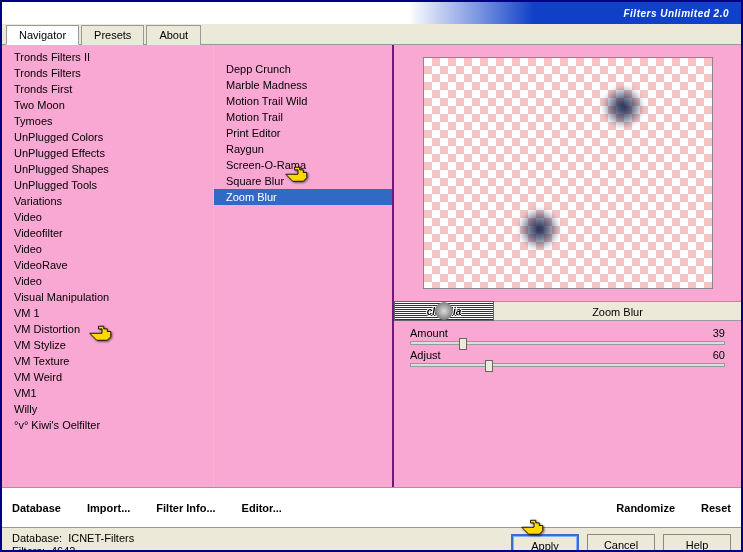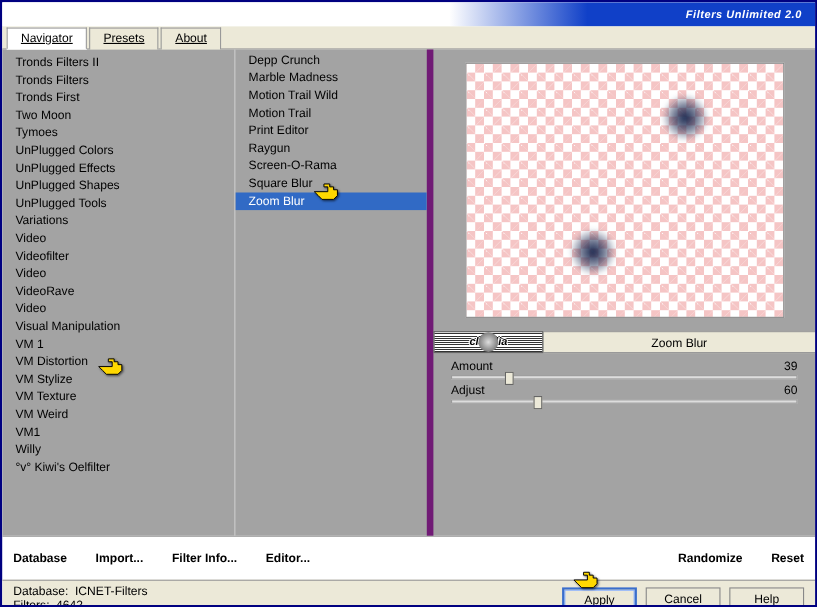--- a/index.html
+++ b/index.html
@@ -1,24 +1,24 @@
 <!DOCTYPE html>
 <html><head>
 <meta charset="utf-8">
 <style>
 * { box-sizing: border-box; margin: 0; padding: 0; font-family: Tahoma, Arial, sans-serif; font-size: 11px; }
 body { background: #fff; width: 743px; height: 552px; overflow: hidden; border: 2px solid #000080; position: relative; }
 .titlebar { height: 22px; background: linear-gradient(to right, #fff 0%, #fff 55%, #1040c8 72%, #1040c8 100%); display: flex; align-items: center; justify-content: flex-end; padding-right: 12px; }
 .titlebar-text { color: #fff; font-weight: bold; font-style: italic; font-size: 10px; letter-spacing: 0.5px; }
 .tabs { display: flex; border-bottom: 1px solid #999; background: #ece9d8; padding-left: 4px; }
-.tab { padding: 3px 12px; border: 1px solid #999; border-bottom: none; margin-right: 2px; background: #ece9d8; cursor: pointer; position: relative; top: 1px; text-decoration: underline; }
+.tab { padding: 3px 12px; border: 1px solid #999; border-bottom: none; margin-right: 2px; background: #ece9d8; cursor: pointer; position: relative; top: 1px; }
 .tab.active { background: #fff; border-bottom: 1px solid #fff; }
-.main { display: flex; height: 442px; background: #a3a3a3; }
+.main { display: flex; height: 442px; background: #f9a8d4; }
 .col1 { width: 212px; border-right: 1px solid #ccc; overflow-y: scroll; padding: 4px 0; }
-.col2 { width: 180px; border-right: 6px solid #701a75; padding: 2px 0; overflow-y: auto; }
+.col2 { width: 180px; border-right: 2px solid #701a75; padding: 16px 0; overflow-y: auto; }
 .col3 { flex: 1; display: flex; flex-direction: column; }
 .list-item { padding: 1px 12px; cursor: pointer; white-space: nowrap; color: #000; line-height: 14px; }
 .list-item.sel { background: #316ac5; color: #fff; }
 .preview { height: 256px; display: flex; align-items: center; justify-content: center; padding: 12px; }
 .checker { width: 290px; height: 232px; background-image:
   linear-gradient(45deg,#f5c5c5 25%,transparent 25%),
   linear-gradient(-45deg,#f5c5c5 25%,transparent 25%),
   linear-gradient(45deg,transparent 75%,#f5c5c5 75%),
   linear-gradient(-45deg,transparent 75%,#f5c5c5 75%);
   background-size: 16px 16px; background-position:0 0,0 8px,8px -8px,-8px 0; background-color:#fff; border:1px solid #888; position: relative; }

